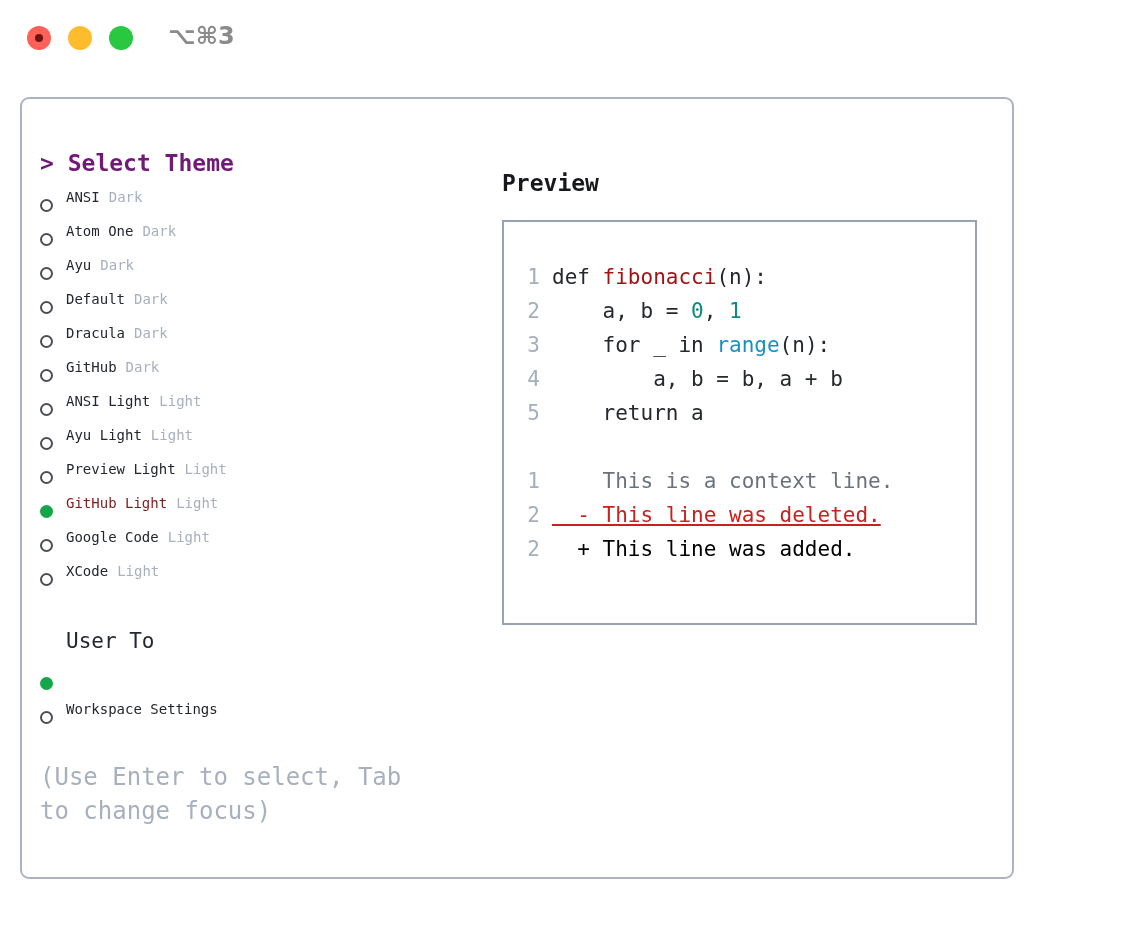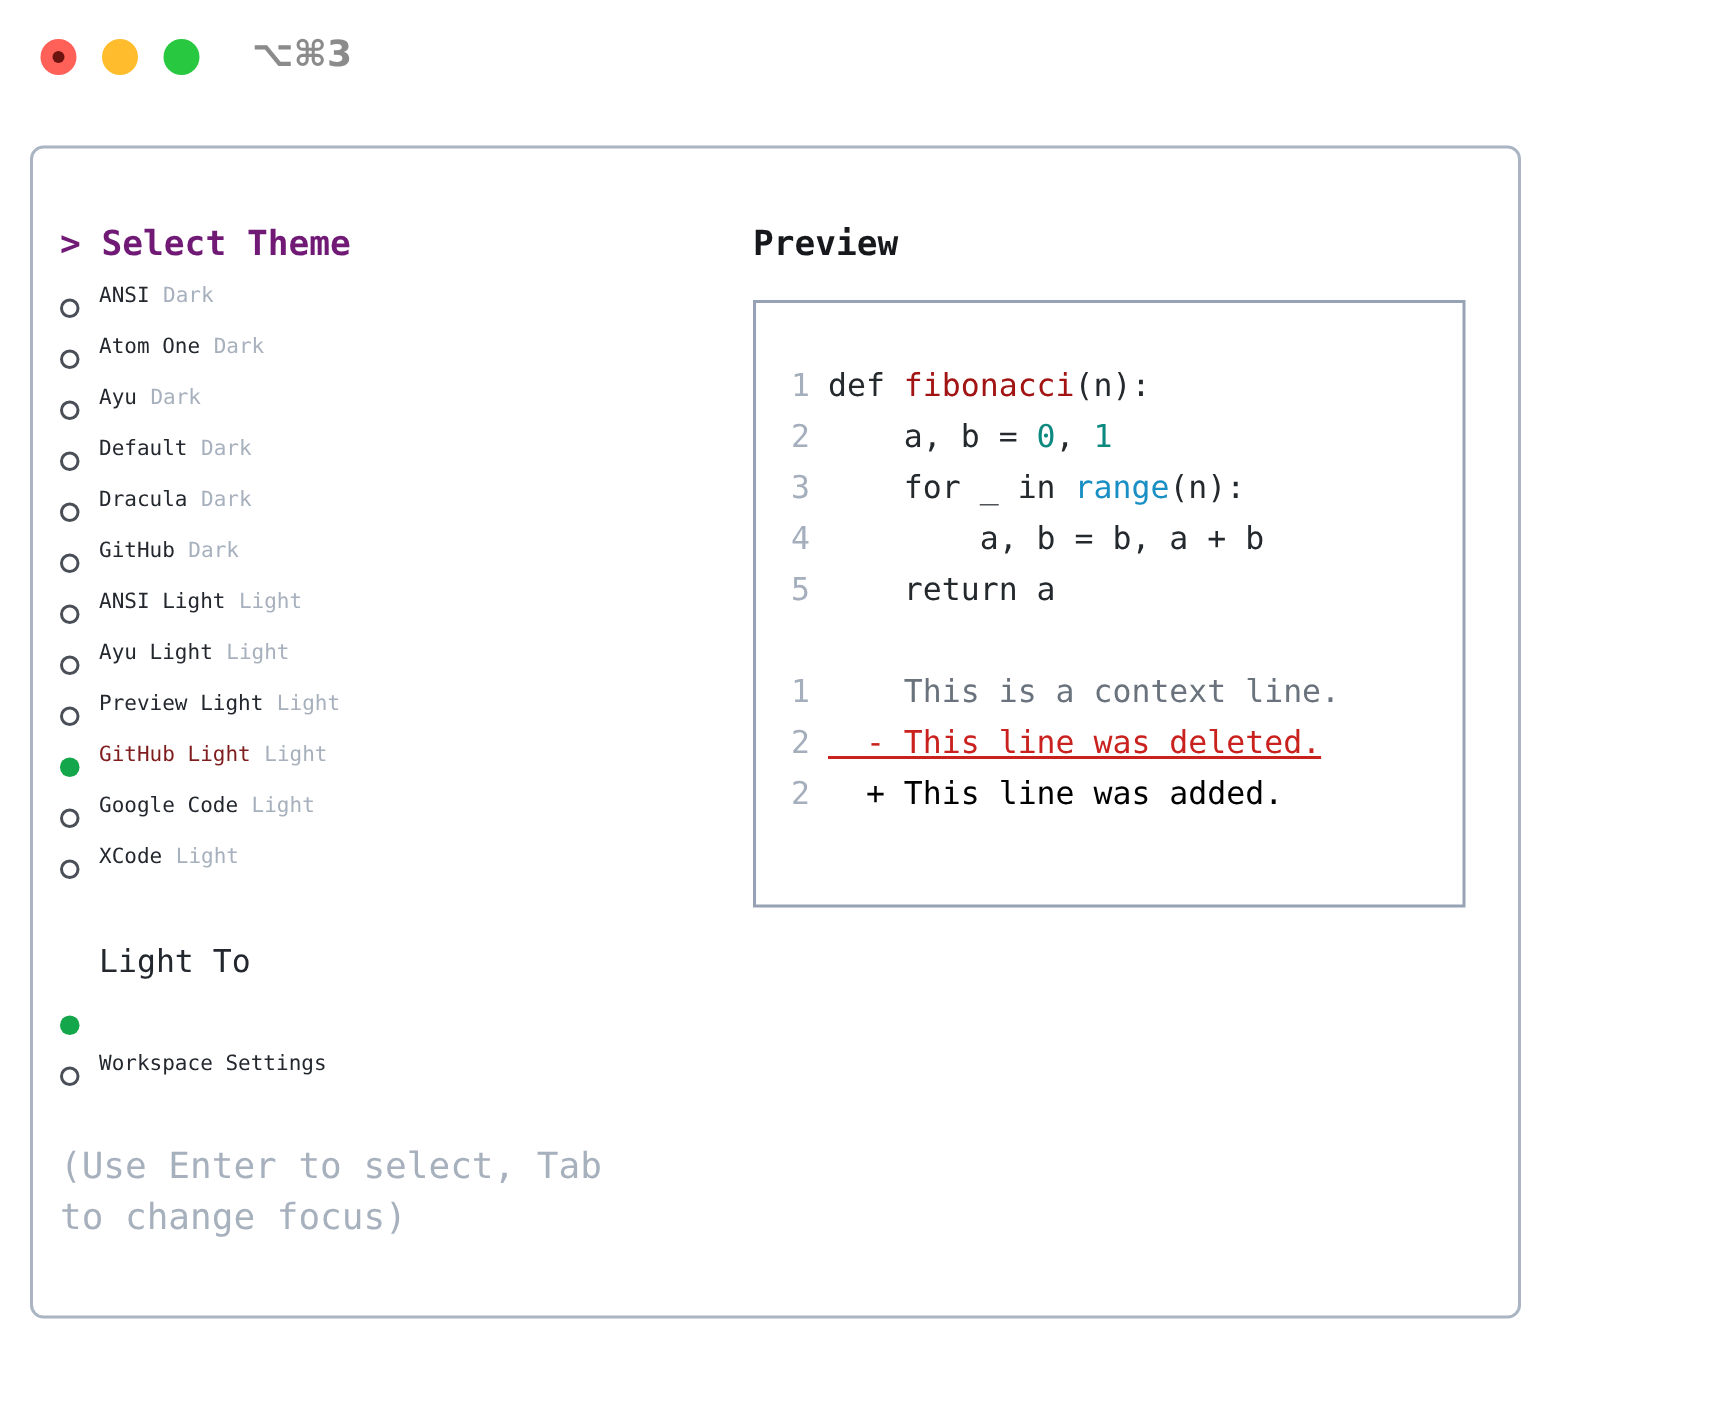--- a/index.html
+++ b/index.html
@@ -150,20 +150,21 @@
     position: absolute;
     left: 480px;
     top: 47px;
     width: 500px;
   }
   #preview-header {
     font-size: 23px;
     font-weight: bold;
     color: #16181c;
     line-height: 34px;
+    margin-top: 20px;
   }
   #preview-box {
     margin-top: 20px;
     width: 475px;
     height: 405px;
     border: 2px solid #97a3b4;
     box-sizing: border-box;
     background: #ffffff;
     position: relative;
   }
@@ -220,21 +221,21 @@
           <div class="theme-row"><span class="bullet empty"></span><span class="theme-name">GitHub</span><span class="theme-kind">Dark</span></div>
           <div class="theme-row"><span class="bullet empty"></span><span class="theme-name">ANSI Light</span><span class="theme-kind">Light</span></div>
           <div class="theme-row"><span class="bullet empty"></span><span class="theme-name">Ayu Light</span><span class="theme-kind">Light</span></div>
           <div class="theme-row"><span class="bullet empty"></span><span class="theme-name">Preview Light</span><span class="theme-kind">Light</span></div>
           <div class="theme-row selected"><span class="bullet filled"></span><span class="theme-name">GitHub Light</span><span class="theme-kind">Light</span></div>
           <div class="theme-row"><span class="bullet empty"></span><span class="theme-name">Google Code</span><span class="theme-kind">Light</span></div>
           <div class="theme-row"><span class="bullet empty"></span><span class="theme-name">XCode</span><span class="theme-kind">Light</span></div>
         </div>
 
       <div id="apply-to-block">
-        <div id="apply-to-label">Light To</div>
+        <div id="apply-to-label">User To</div>
         <div id="apply-to-list">
             <div class="theme-row selected"><span class="bullet filled"></span></div>
             <div class="theme-row"><span class="bullet empty"></span><span class="theme-name">Workspace Settings</span></div>
           </div>
       </div>
 
       <div id="hint-text">(Use Enter to select, Tab to change focus)</div>
     </div>
 
     <div id="preview-column">

